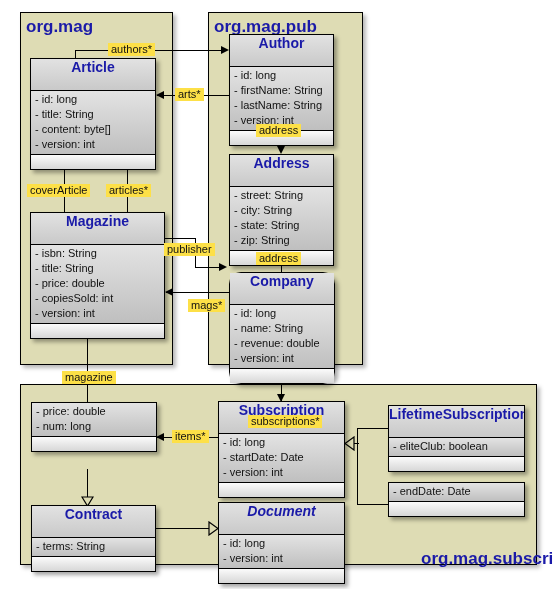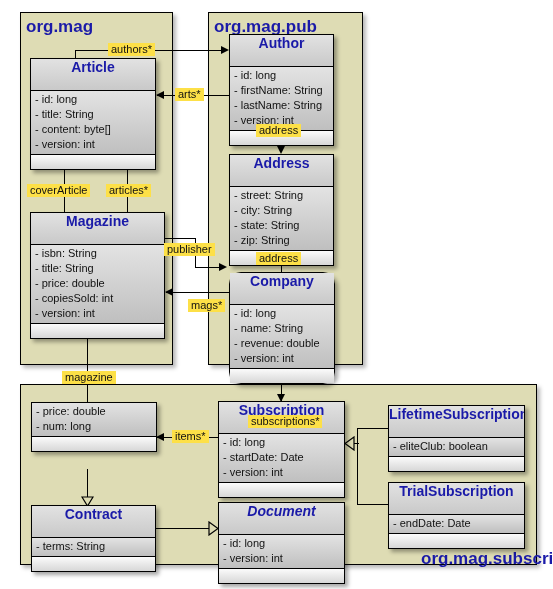--- a/index.html
+++ b/index.html
@@ -261,21 +261,20 @@
 
   <div class="cls" style="left:388px; top:405px; width:137px;">
     <div class="cls-name">LifetimeSubscription</div>
     <div class="cls-attrs">
       <div class="attr">- eliteClub: boolean</div>
     </div>
     <div class="cls-ops"></div>
   </div>
 
   <div class="cls" style="left:388px; top:482px; width:137px;">
-    <div class="cls-name">TrialSubscription</div>
     <div class="cls-attrs">
       <div class="attr">- endDate: Date</div>
     </div>
     <div class="cls-ops"></div>
   </div>
 
   <div class="cls" style="left:31px; top:505px; width:125px;">
     <div class="cls-name">Contract</div>
     <div class="cls-attrs">
       <div class="attr">- terms: String</div>

